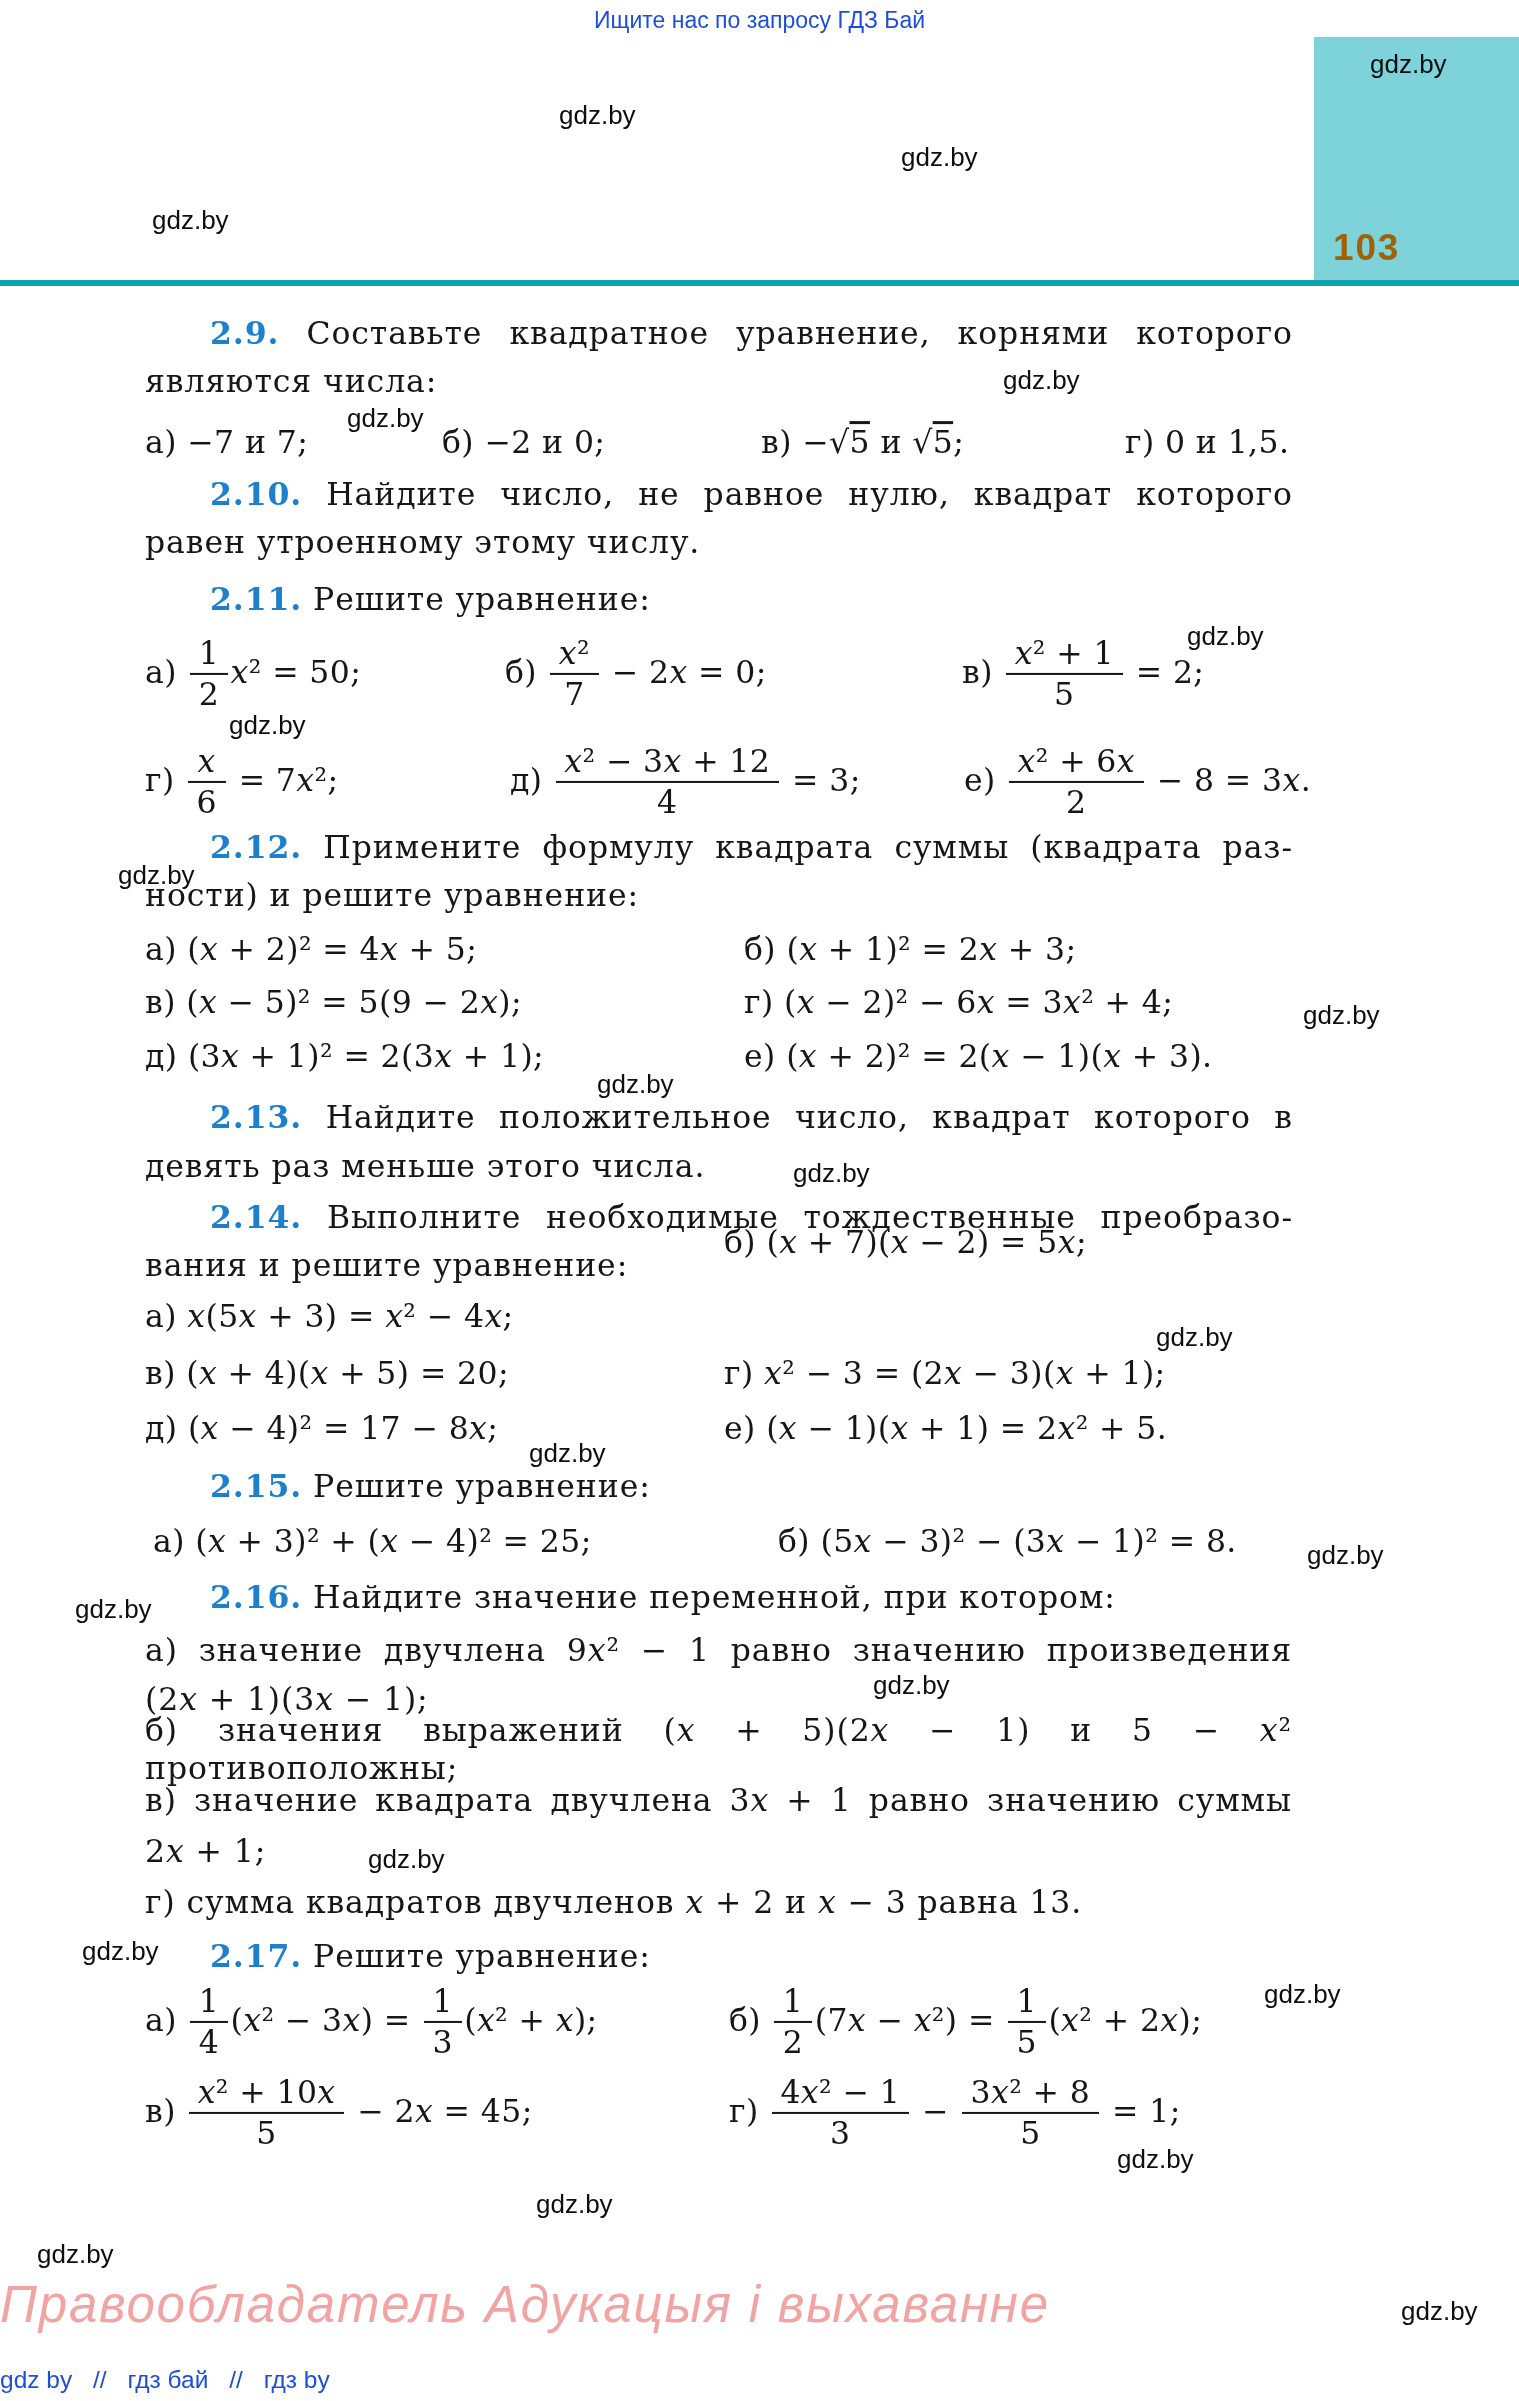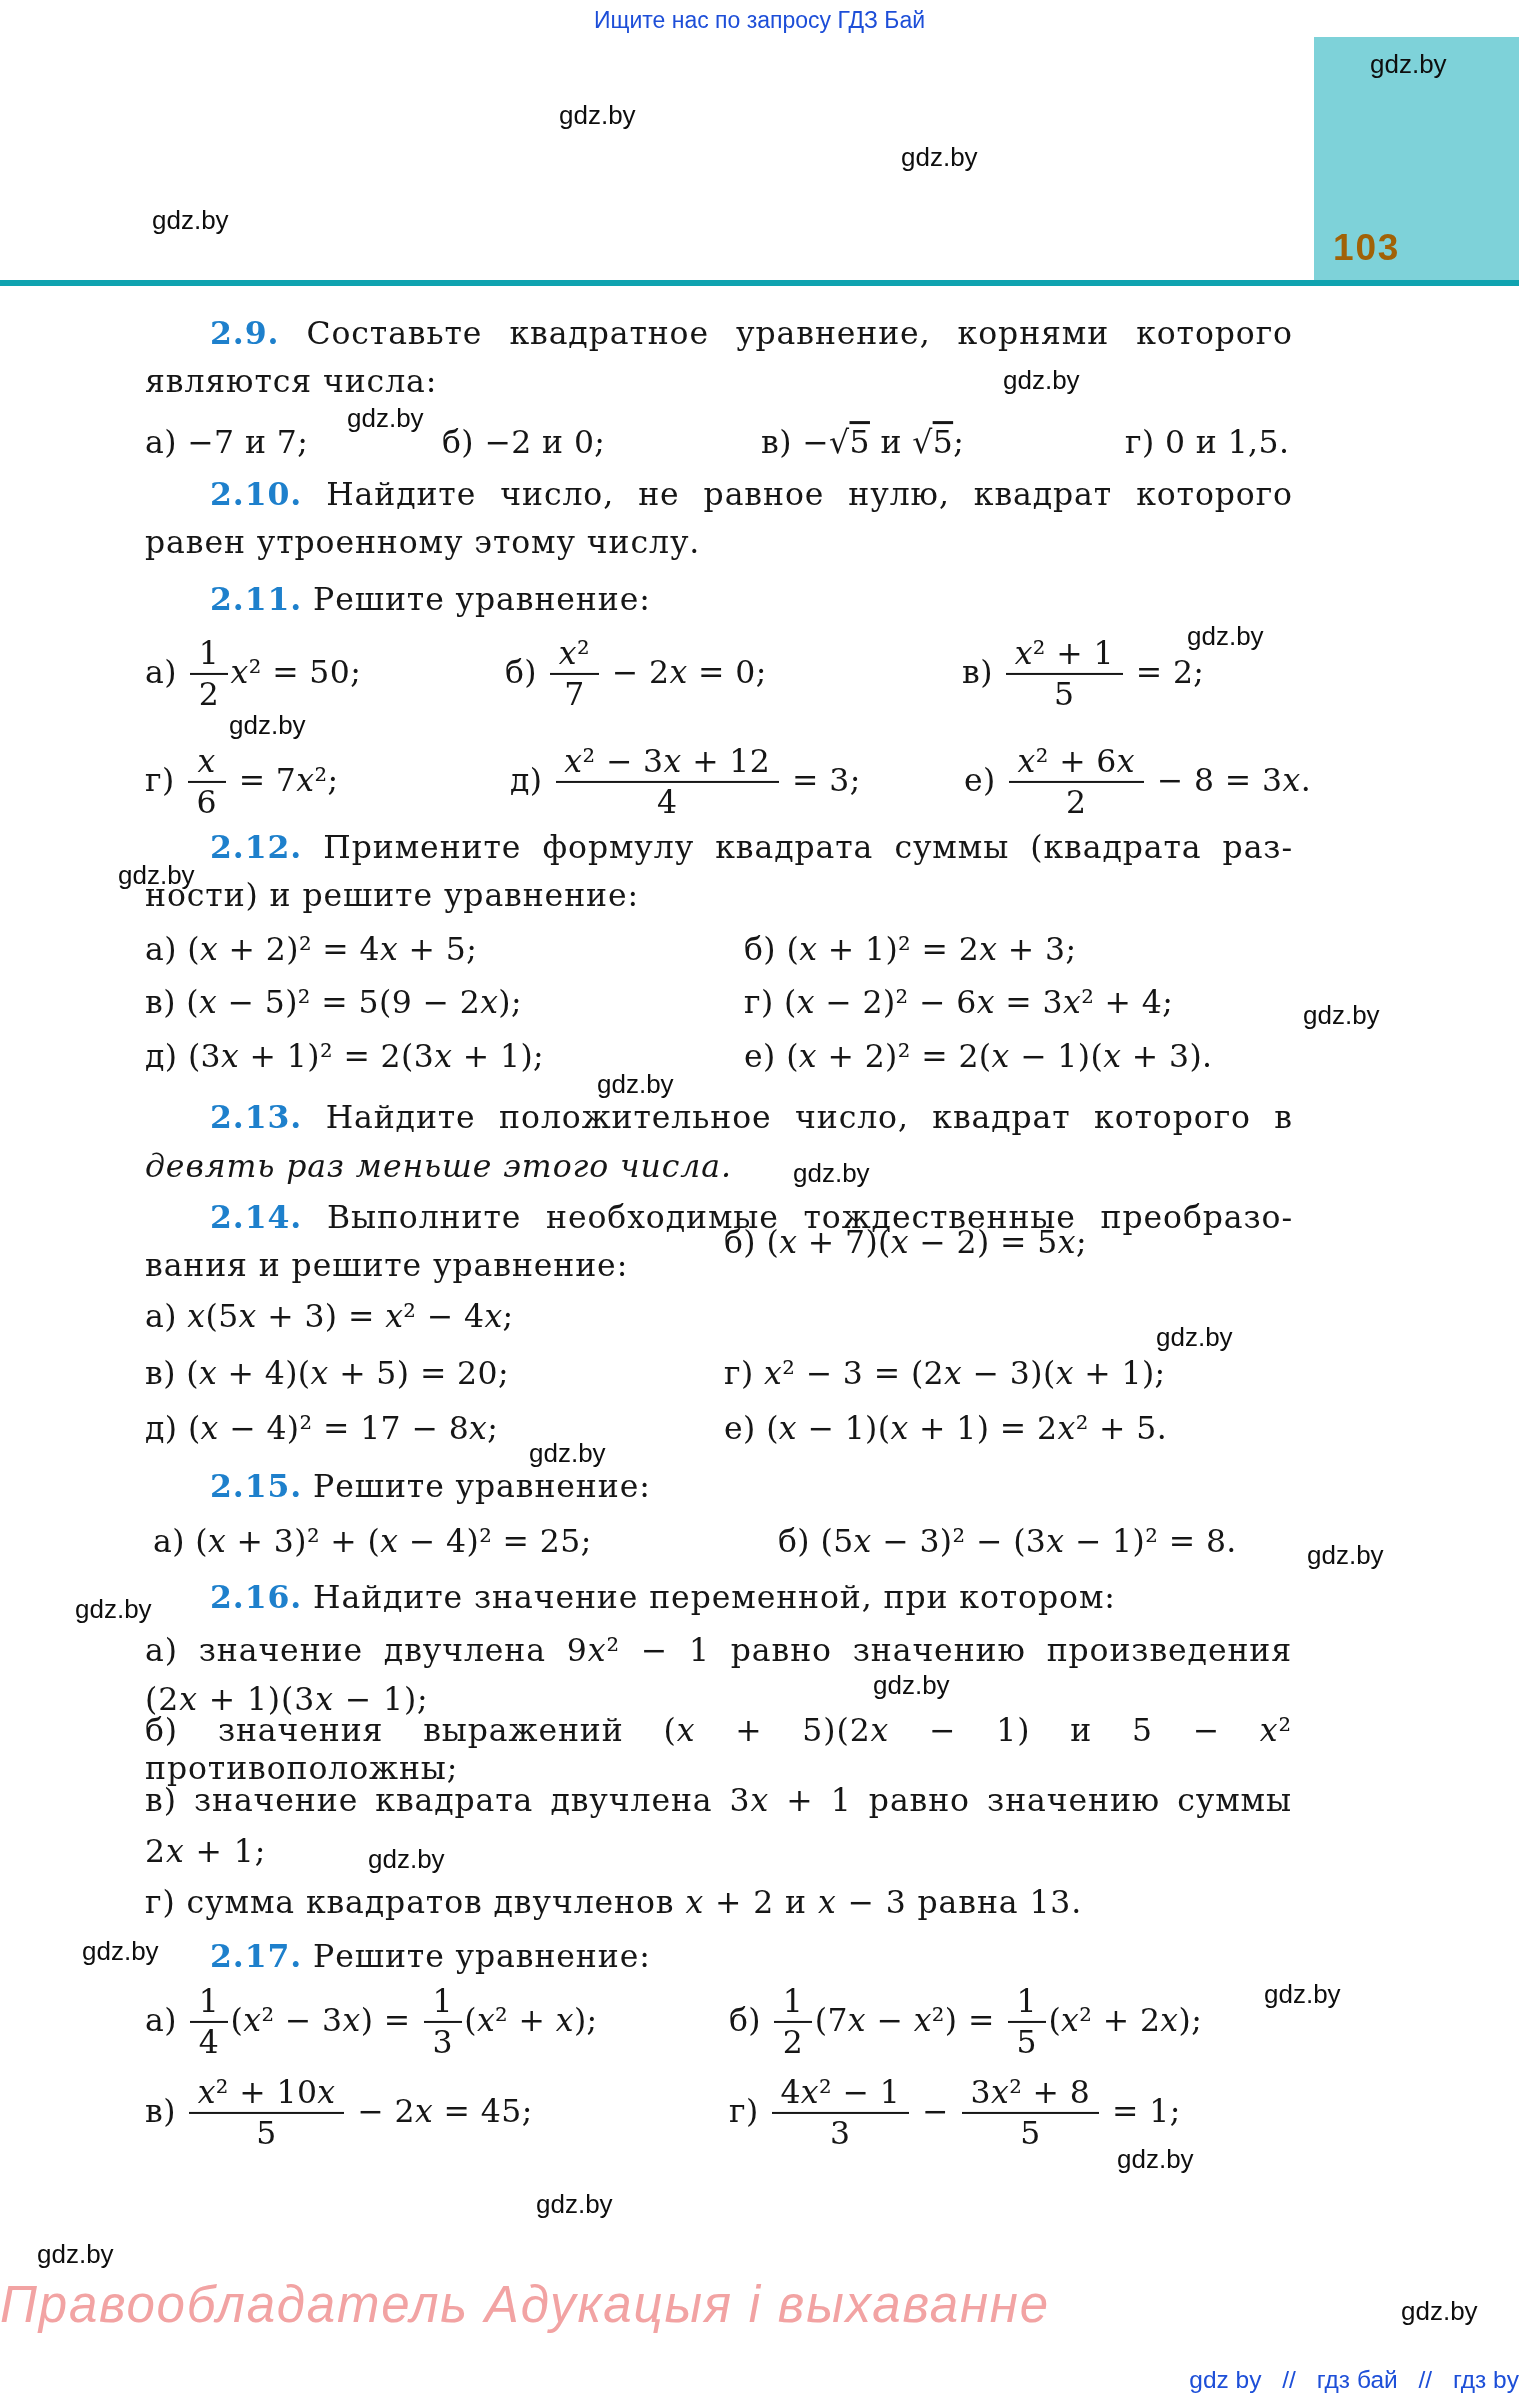--- a/index.html
+++ b/index.html
@@ -25,21 +25,21 @@
   .math{position:absolute;transform:translateY(-50%);font-size:31.5px;letter-spacing:0.4px;
         white-space:nowrap;line-height:1.2;}
   .vx{font-style:italic;}
   .frac{display:inline-block;vertical-align:middle;text-align:center;margin:0 2.6px;line-height:1.12;}
   .frac .num{display:block;padding:0 8.8px 1.8px;}
   .frac .den{display:block;border-top:2.6px solid #161616;padding:1.8px 8.8px 0;}
   .ovl{text-decoration:overline;}
   .owner{position:absolute;left:0;top:2304px;width:1519px;
         transform:translateY(-50%);font-family:"Liberation Sans",sans-serif;
         font-style:italic;font-size:51px;color:#f2a3a3;letter-spacing:1.8px;white-space:nowrap;}
-  .links{position:absolute;left:0;top:2380px;width:1519px;text-align:right;
+  .links{position:absolute;left:0;top:2380px;width:1519px;text-align:left;
         transform:translateY(-50%);font-family:"Liberation Sans",sans-serif;
         font-size:24.5px;color:#1d4fd8;white-space:nowrap;}
   .links a{color:#1d4fd8;text-decoration:none;cursor:pointer;}
   .links .sep{margin:0 14px;}
 </style>
 </head>
 <body>
 
 <div id="page">
   <div class="green-hint">Ищите нас по запросу ГДЗ Бай</div>
@@ -51,21 +51,21 @@
 
   <div id="content">
       <div class="tline just" style="left: 210px; top: 333px; width: 1083px;"><span class="pnum">2.9.</span> <span>Составьте квадратное уравнение, корнями которого</span></div>
       <div class="tline" style="left: 145px; top: 382px;"><span>являются числа:</span></div>
       <div class="tline just" style="left: 210px; top: 494px; width: 1083px;"><span class="pnum">2.10.</span> <span>Найдите число, не равное нулю, квадрат которого</span></div>
       <div class="tline" style="left: 145px; top: 543px;"><span>равен утроенному этому числу.</span></div>
       <div class="tline" style="left: 210px; top: 599px;"><span class="pnum">2.11.</span> <span>Решите уравнение:</span></div>
       <div class="tline just" style="left: 210px; top: 847px; width: 1083px;"><span class="pnum">2.12.</span> <span>Примените формулу квадрата суммы (квадрата раз-</span></div>
       <div class="tline" style="left: 145px; top: 896px;"><span>ности) и решите уравнение:</span></div>
       <div class="tline just" style="left: 210px; top: 1117px; width: 1083px;"><span class="pnum">2.13.</span> <span>Найдите положительное число, квадрат которого в</span></div>
-      <div class="tline" style="left: 145px; top: 1167px; font-style: italic;"><span>девять раз меньше этого числа.</span></div>
+      <div class="tline" style="left: 145px; top: 1167px;"><span>девять раз меньше этого числа.</span></div>
       <div class="tline just" style="left: 210px; top: 1217px; width: 1083px;"><span class="pnum">2.14.</span> <span>Выполните необходимые тождественные преобразо-</span></div>
       <div class="tline" style="left: 145px; top: 1266px;"><span>вания и решите уравнение:</span></div>
       <div class="tline" style="left: 210px; top: 1486px;"><span class="pnum">2.15.</span> <span>Решите уравнение:</span></div>
       <div class="tline" style="left: 210px; top: 1597px;"><span class="pnum">2.16.</span> <span>Найдите значение переменной, при котором:</span></div>
       <div class="tline just" style="left: 145px; top: 1651px; width: 1147px;"><span>а) значение двучлена 9<i class="vx">x</i>² − 1 равно значению произведения</span></div>
       <div class="tline" style="left: 145px; top: 1700px;"><span>(2<i class="vx">x</i> + 1)(3<i class="vx">x</i> − 1);</span></div>
       <div class="tline just" style="left: 145px; top: 1750px; width: 1147px;"><span>б) значения выражений (<i class="vx">x</i> + 5)(2<i class="vx">x</i> − 1) и 5 − <i class="vx">x</i>² противоположны;</span></div>
       <div class="tline just" style="left: 145px; top: 1801px; width: 1147px;"><span>в) значение квадрата двучлена 3<i class="vx">x</i> + 1 равно значению суммы</span></div>
       <div class="tline" style="left: 145px; top: 1852px;"><span>2<i class="vx">x</i> + 1;</span></div>
       <div class="tline" style="left: 145px; top: 1903px;"><span>г) сумма квадратов двучленов <i class="vx">x</i> + 2 и <i class="vx">x</i> − 3 равна 13.</span></div>

